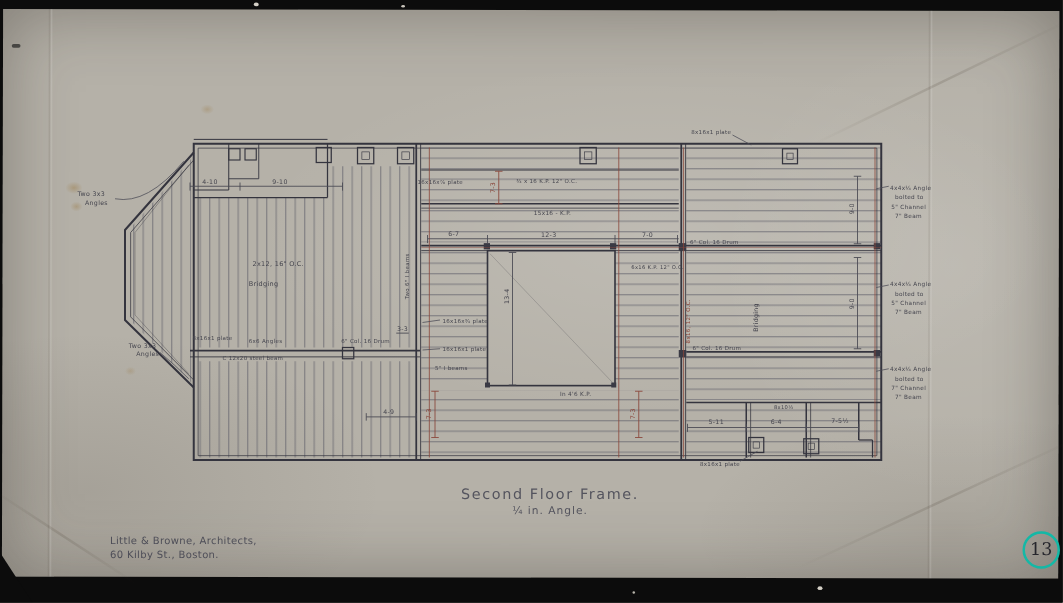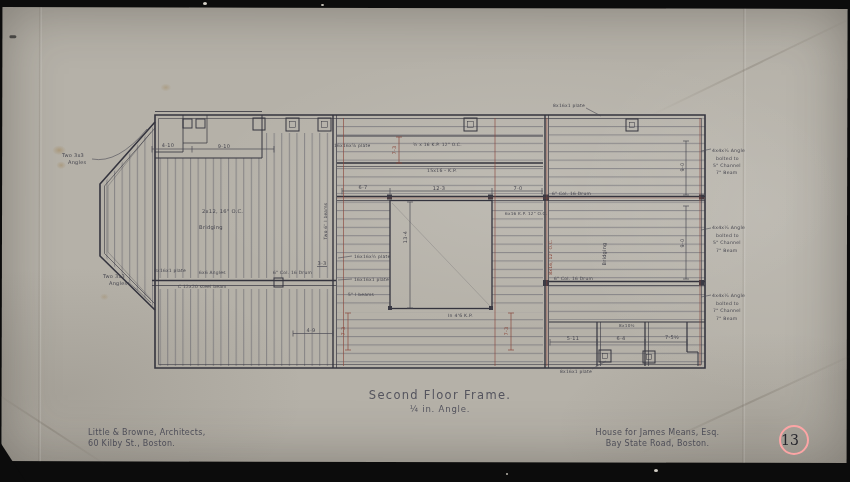--- a/index.html
+++ b/index.html
@@ -22,22 +22,22 @@
         clip-path:polygon(0 0,100% 100%,0 100%);}
   svg.plan{position:absolute;left:0;top:0;}
   svg.plan text{fill:#45454e;letter-spacing:.25px;}
   svg.plan text.tr{fill:#8a4539;}
   .ann{position:absolute;color:#4e4e58;}
   .title-block{left:320px;top:388px;width:240px;text-align:center;}
   .t-main{font-size:11.5px;letter-spacing:1.3px;color:#54545e;}
   .t-scale{font-size:8.5px;letter-spacing:.8px;margin-top:2px;color:#54545e;}
   .arch-block{left:88px;top:427px;width:170px;font-size:8px;letter-spacing:.3px;line-height:11px;}
   .client-block{left:575px;top:427px;width:165px;text-align:center;font-size:8px;letter-spacing:.3px;line-height:11px;}
-  .sheet-circle{left:779px;top:425px;width:26px;height:26px;border:2px solid #fca5a5;border-radius:50%;
-      line-height:26px;font-family:"DejaVu Serif",serif;font-size:14px;color:#26262c;}
+  .sheet-circle{left:818px;top:425px;width:26px;height:26px;border:2px solid #14b8a6;border-radius:50%;
+      text-align:center;line-height:26px;font-family:"DejaVu Serif",serif;font-size:14px;color:#26262c;}
 </style>
 </head>
 <body>
 
 <div class="scan">
 
   <div class="paper">
     <div class="crease cv" style="left:36px"></div>
     <div class="crease cv" style="left:740px"></div>
     <div class="crease cd" style="left:636px;top:56px;width:230px;transform:rotate(-26deg);"></div>
@@ -272,24 +272,20 @@
   </svg>
 
   <div class="ann title-block">
     <div class="t-main">Second Floor Frame.</div>
     <div class="t-scale">¼ in. Angle.</div>
   </div>
   <div class="ann arch-block">
     <div>Little &amp; Browne, Architects,</div>
     <div>60 Kilby St., Boston.</div>
   </div>
-  <div class="ann client-block">
-    <div>House for James Means, Esq.</div>
-    <div>Bay State Road, Boston.</div>
-  </div>
   <div class="ann sheet-circle">
     <span>13</span>
   </div>
 
   <div class="tear"></div>
   <div class="speck" style="left:203px;top:2px;width:4px;height:3px;background:#d3cfc6;"></div>
   <div class="speck" style="left:321px;top:4px;width:3px;height:2px;background:#c9c5bc;"></div>
   <div class="speck" style="left:654px;top:469px;width:4px;height:3px;background:#d3cfc6;"></div>
   <div class="speck" style="left:506px;top:473px;width:2px;height:2px;background:#b8b4ab;"></div>
 

